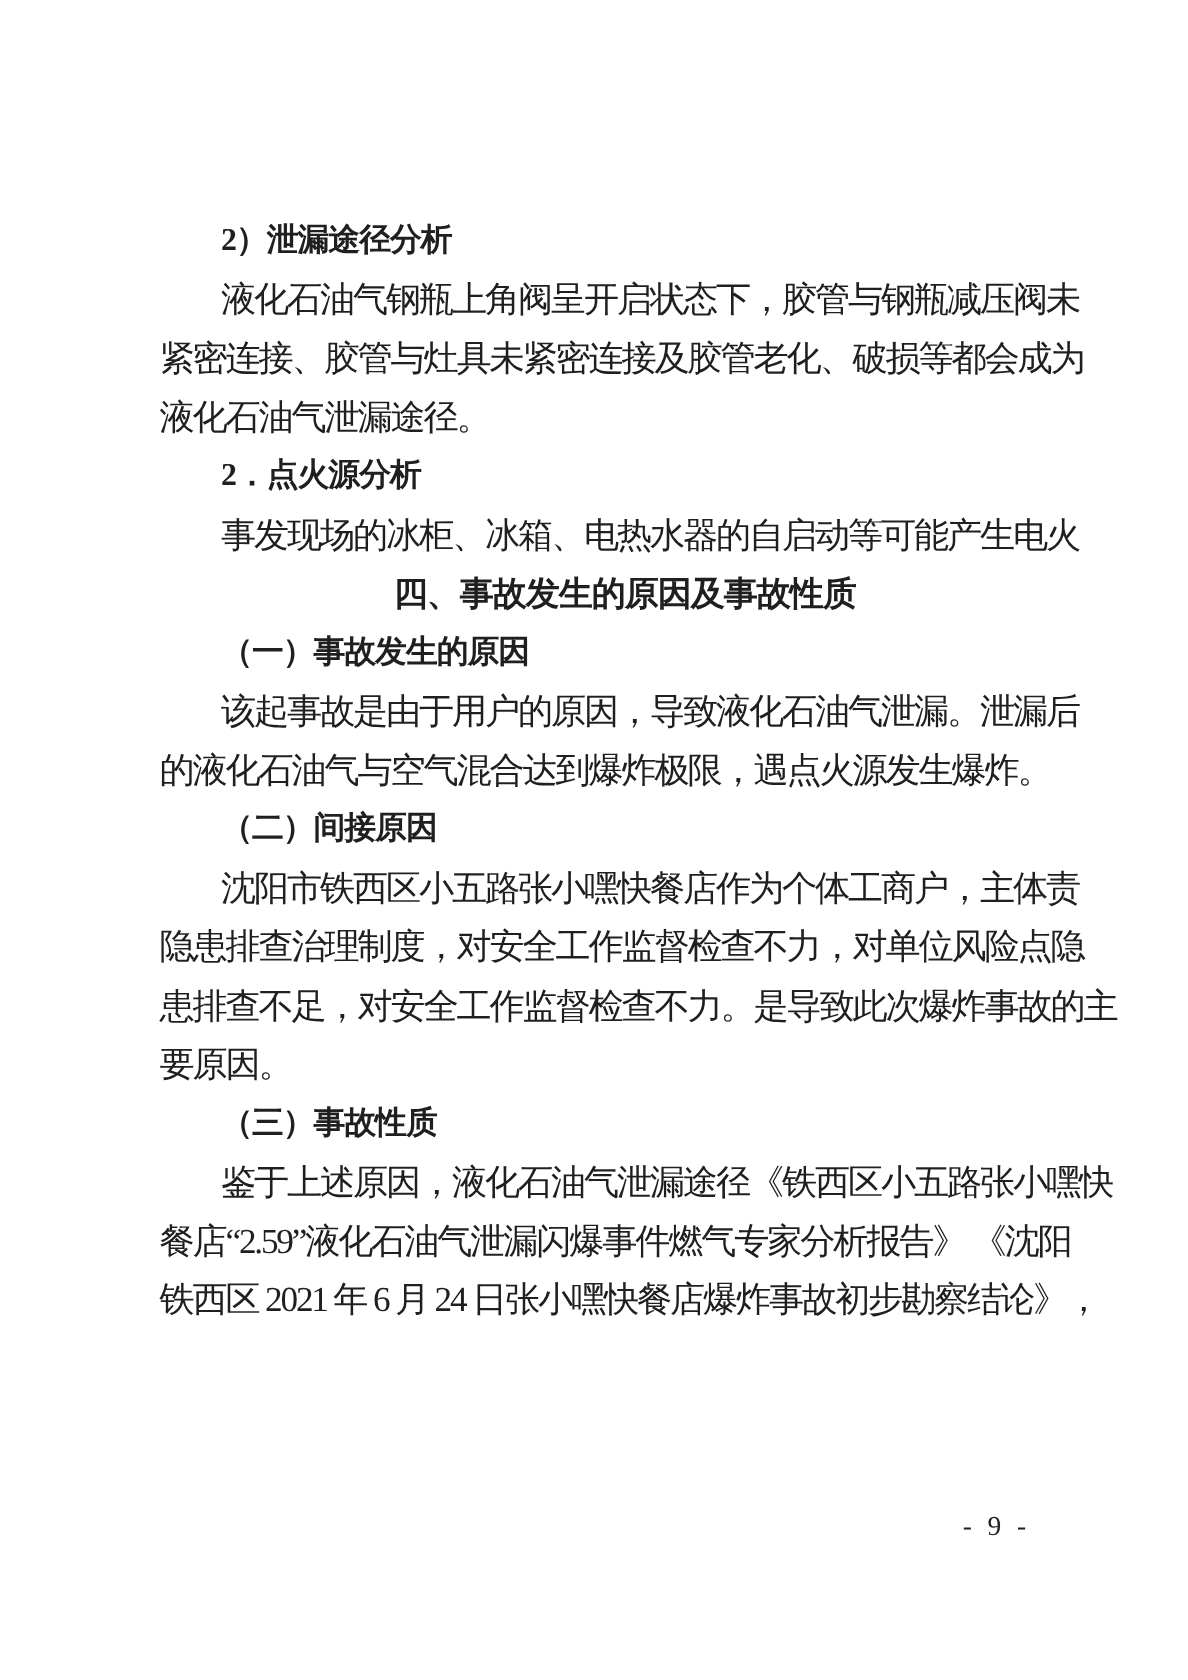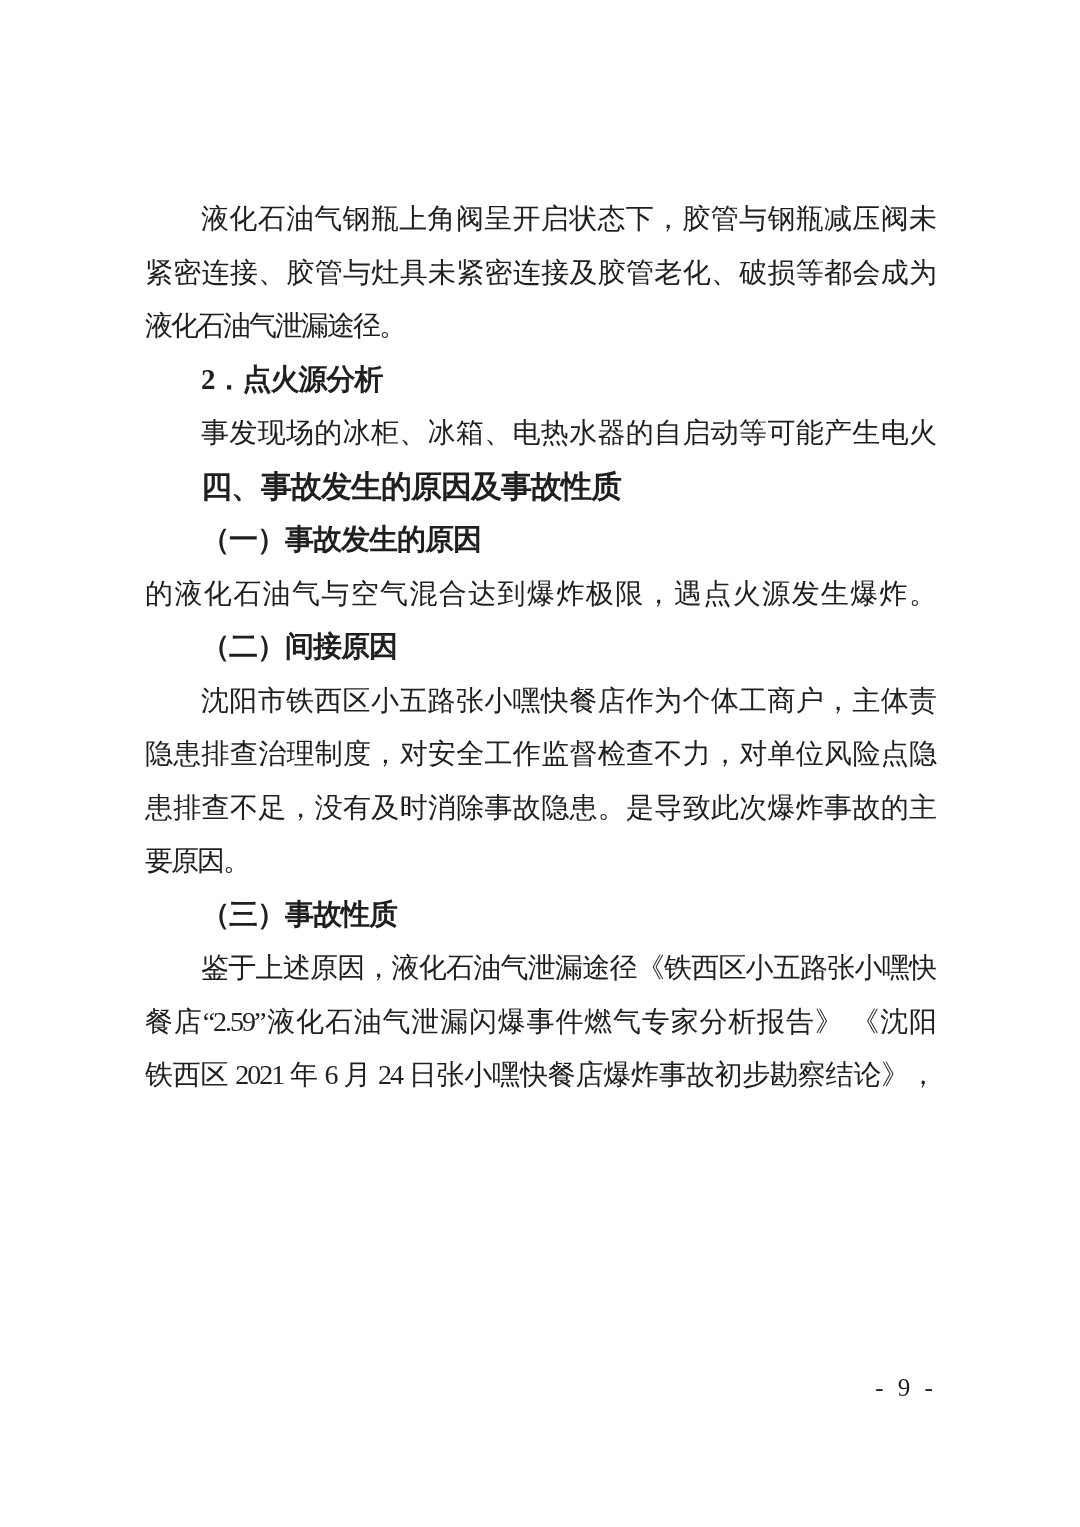--- a/index.html
+++ b/index.html
@@ -17,69 +17,72 @@
   }
   .doc {
     position: absolute;
     left: 145px;
     top: 192px;
     width: 790px;
   }
   .line {
     height: 53.5px;
     line-height: 53.5px;
-    font-size: 28px;
+    font-size: 32px;
     letter-spacing: -2px;
     white-space: nowrap;
   }
   .just {
     text-align: justify;
     text-align-last: justify;
   }
   .indent {
     text-indent: 56px;
   }
   .h-kai {
     font-weight: bold;
     font-size: 29px;
     letter-spacing: -1px;
   }
   .h-hei {
     font-weight: bold;
     font-family: "Liberation Sans", "DejaVu Sans", sans-serif;
     font-size: 31px;
     letter-spacing: -1px;
+    text-align: center;
   }
   .pagenum {
     position: absolute;
     left: 846px;
     top: 1374px;
     width: 120px;
     text-align: center;
     font-size: 25px;
     letter-spacing: 4px;
     color: #222222;
   }
 </style>
 </head>
 <body>
 
 <div class="doc">
+  <div class="line h-kai indent">2）泄漏途径分析</div>
   <div class="line indent just">液化石油气钢瓶上角阀呈开启状态下，胶管与钢瓶减压阀未</div>
   <div class="line just">紧密连接、胶管与灶具未紧密连接及胶管老化、破损等都会成为</div>
   <div class="line">液化石油气泄漏途径。</div>
   <div class="line h-kai indent">2．点火源分析</div>
   <div class="line indent just">事发现场的冰柜、冰箱、电热水器的自启动等可能产生电火</div>
   <div class="line h-hei indent">四、事故发生的原因及事故性质</div>
   <div class="line h-kai indent">（一）事故发生的原因</div>
+  <div class="line indent just">该起事故是由于用户的原因，导致液化石油气泄漏。泄漏后</div>
   <div class="line just">的液化石油气与空气混合达到爆炸极限，遇点火源发生爆炸。</div>
   <div class="line h-kai indent">（二）间接原因</div>
   <div class="line indent just">沈阳市铁西区小五路张小嘿快餐店作为个体工商户，主体责</div>
   <div class="line just">隐患排查治理制度，对安全工作监督检查不力，对单位风险点隐</div>
-  <div class="line just">患排查不足，没有及时消除事故隐患。是导致此次爆炸事故的主</div>
+  <div class="line just">患排查不足，对安全工作监督检查不力。是导致此次爆炸事故的主</div>
   <div class="line">要原因。</div>
   <div class="line h-kai indent">（三）事故性质</div>
   <div class="line indent just">鉴于上述原因，液化石油气泄漏途径《铁西区小五路张小嘿快</div>
   <div class="line just">餐店“2.59”液化石油气泄漏闪爆事件燃气专家分析报告》 《沈阳</div>
   <div class="line just">铁西区 2021 年 6 月 24 日张小嘿快餐店爆炸事故初步勘察结论》，</div>
 </div>
 
 <div class="pagenum">- 9 -</div>
 
 </body></html>

